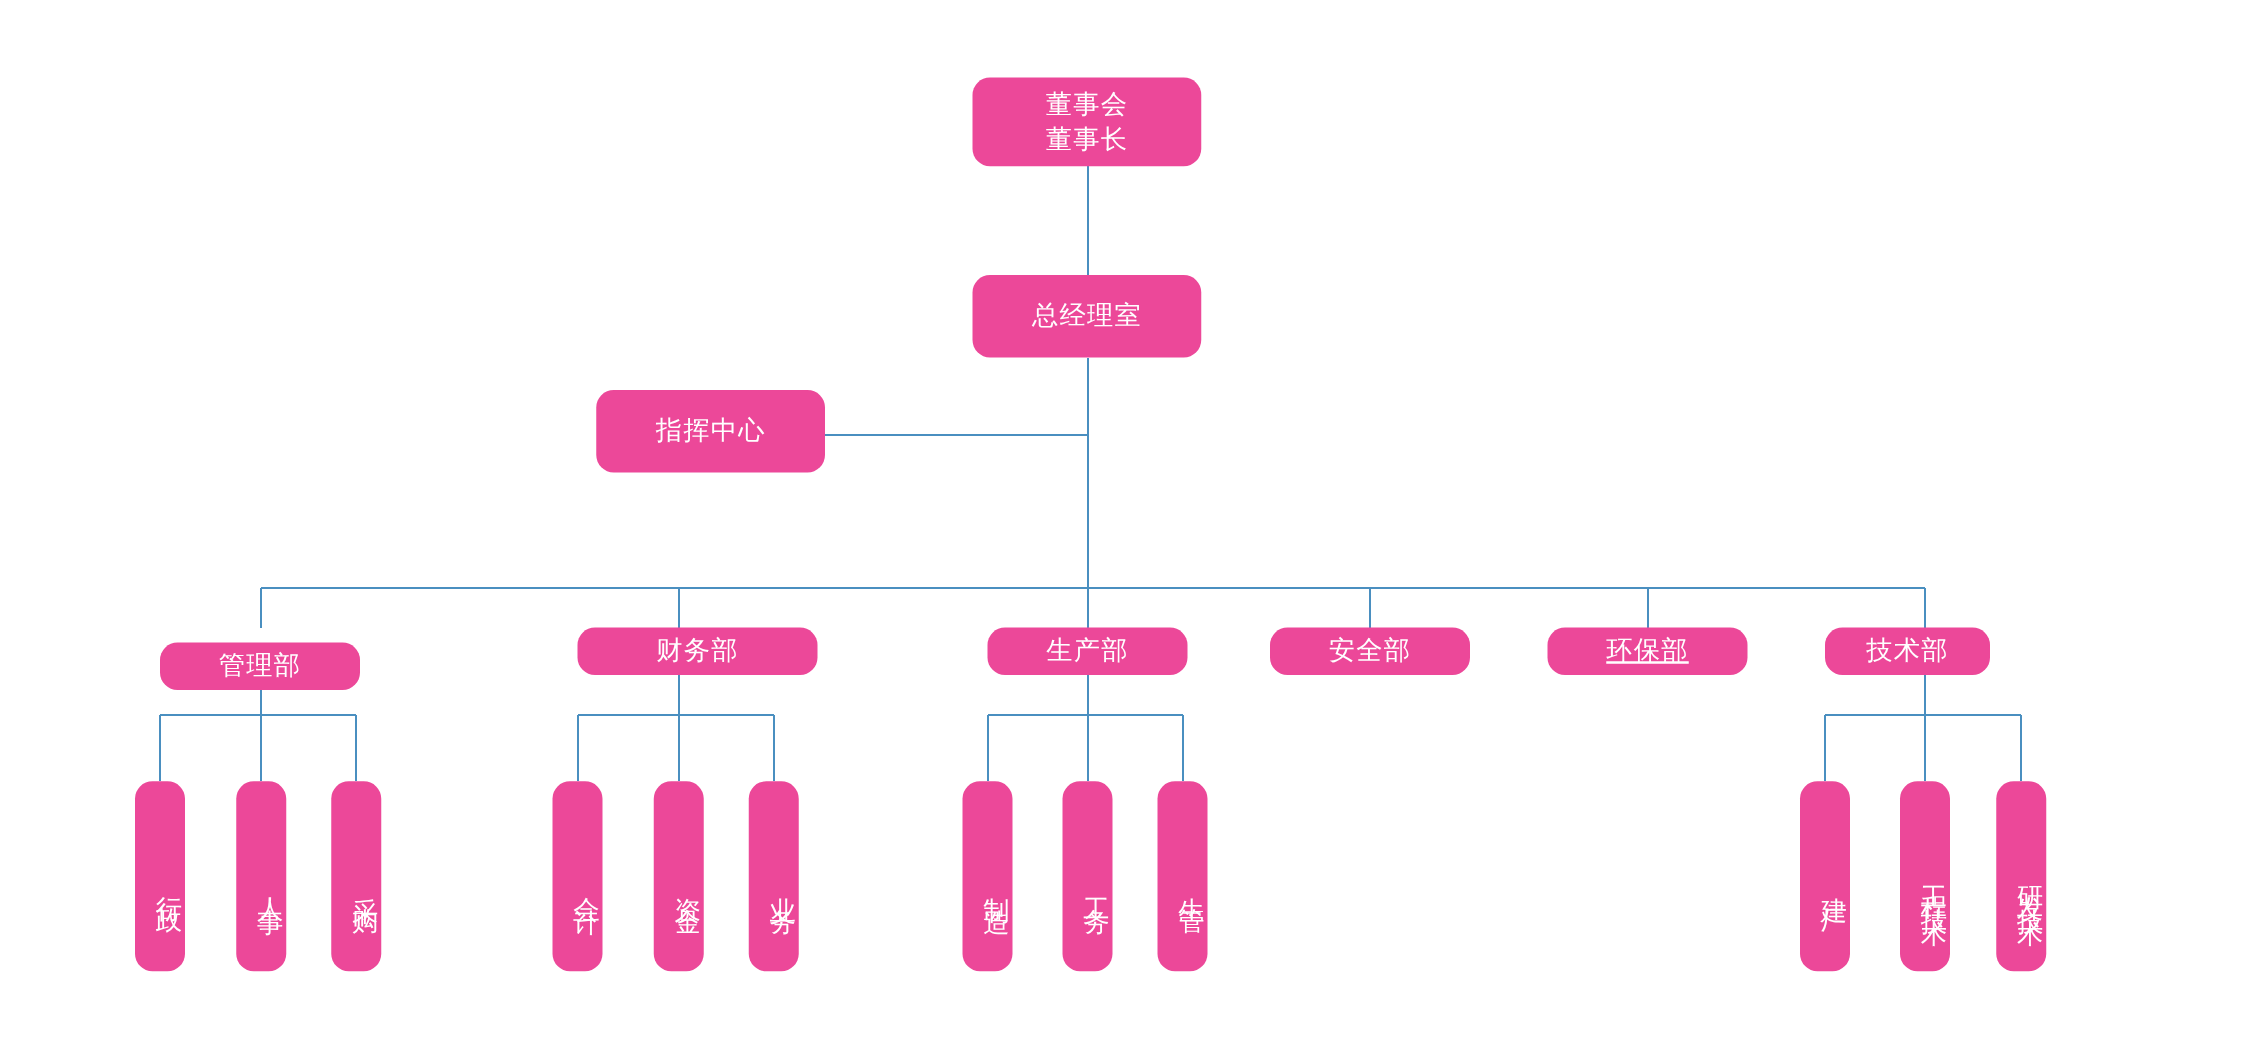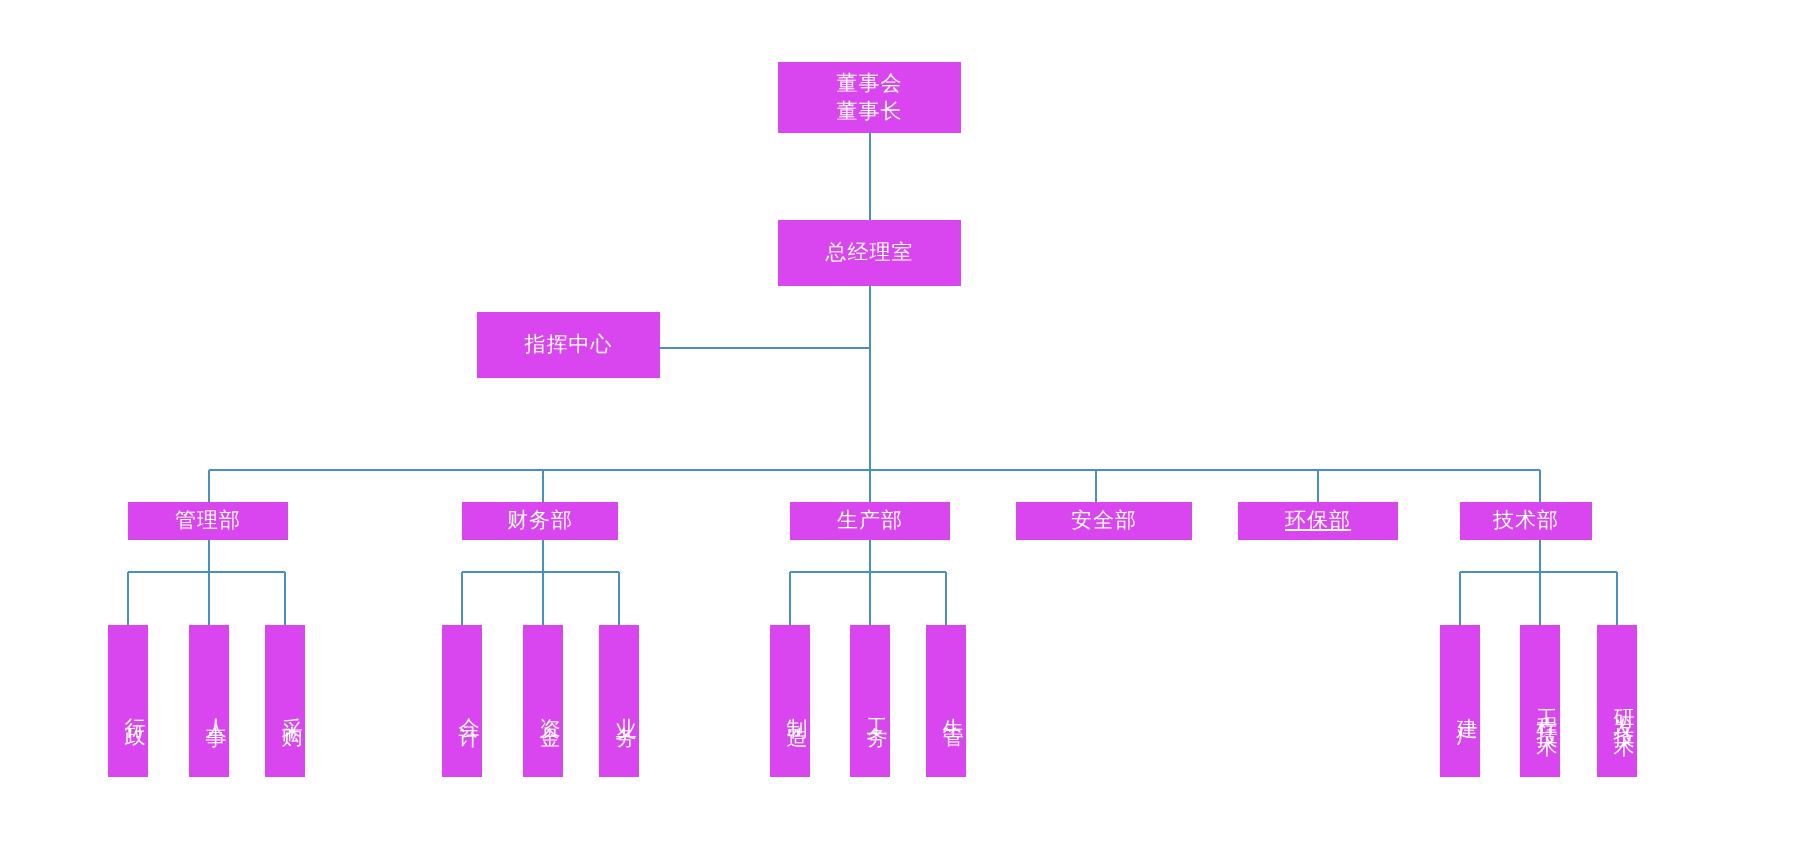--- a/index.html
+++ b/index.html
@@ -23,30 +23,31 @@
   #connector-layer {
     position: absolute;
     left: 0;
     top: 0;
     width: 1800px;
     height: 849px;
     pointer-events: none;
   }
   .node {
     position: absolute;
-    background: #d946ef;
+    background: #ec4899;
     color: #ffffff;
     display: flex;
     align-items: center;
     justify-content: center;
     text-align: center;
     box-sizing: border-box;
     line-height: 1.32;
     letter-spacing: 1px;
     font-weight: 400;
+    border-radius: 14px;
   }
   .node.horizontal {
     font-size: 21px;
   }
   .node.vertical {
     writing-mode: vertical-rl;
     text-orientation: upright;
     font-size: 21px;
     letter-spacing: 9px;
     padding-top: 18px;
@@ -112,33 +113,33 @@
   </div>
 
   <div class="node horizontal" style="left:778px; top:220px; width:183px; height:66px;">
     <span>总经理室</span>
   </div>
 
   <div class="node horizontal" style="left:477px; top:312px; width:183px; height:66px;">
     <span>指挥中心</span>
   </div>
 
-  <div class="node horizontal" style="left:128px; top:502px; width:160px; height:38px;">
+  <div class="node horizontal" style="left:128px; top:514px; width:160px; height:38px;">
     <span>管理部</span>
   </div>
 
-  <div class="node horizontal" style="left:462px; top:502px; width:156px; height:38px;">
+  <div class="node horizontal" style="left:462px; top:502px; width:192px; height:38px;">
     <span>财务部</span>
   </div>
 
   <div class="node horizontal" style="left:790px; top:502px; width:160px; height:38px;">
     <span>生产部</span>
   </div>
 
-  <div class="node horizontal" style="left:1016px; top:502px; width:176px; height:38px;">
+  <div class="node horizontal" style="left:1016px; top:502px; width:160px; height:38px;">
     <span>安全部</span>
   </div>
 
   <div class="node horizontal" style="left:1238px; top:502px; width:160px; height:38px;text-decoration:underline;">
     <span>环保部</span>
   </div>
 
   <div class="node horizontal" style="left:1460px; top:502px; width:132px; height:38px;">
     <span>技术部</span>
   </div>

